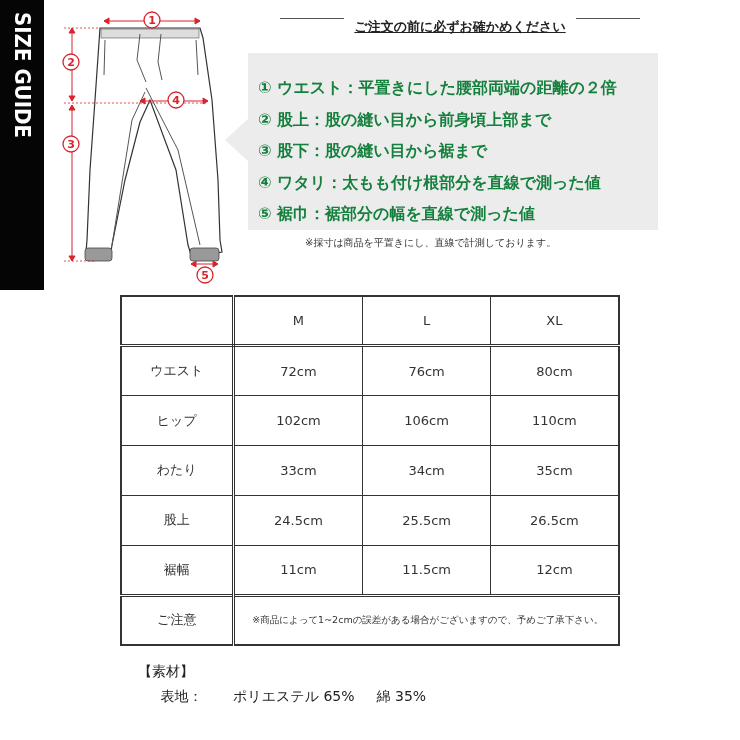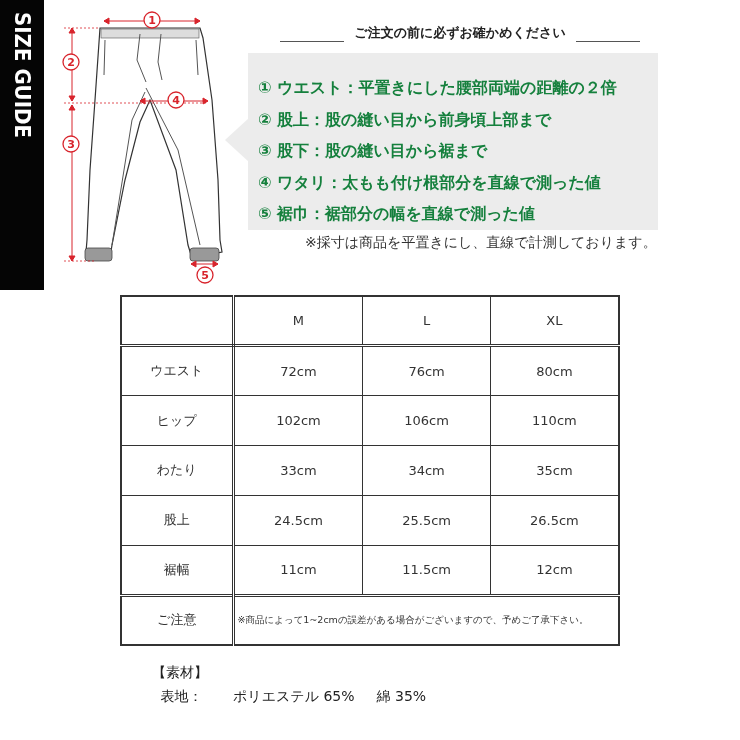--- a/index.html
+++ b/index.html
@@ -14,62 +14,62 @@
     transform-origin: 0 0; transform: rotate(90deg) translateY(-50%);
     color: #fff; font-family: "DejaVu Sans", sans-serif; font-weight: bold;
     font-size: 22px; letter-spacing: 0px; white-space: nowrap; line-height: 1;
     font-stretch: condensed;
   }
 
   .illus { position: absolute; left: 55px; top: 0; width: 190px; height: 290px; }
 
   .notice-header {
     position: absolute; left: 280px; top: 18px; width: 360px; height: 24px;
-    display: flex; align-items: flex-end; justify-content: center; gap: 10px;
+    display: flex; align-items: flex-start; justify-content: center; gap: 10px; text-decoration: underline;
   }
   .notice-header .line { flex: 1; height: 1px; background: #555; }
   .notice-header .title { font-size: 13px; font-weight: bold; color: #222; white-space: nowrap; }
 
   .info-box {
     position: absolute; left: 248px; top: 53px; width: 410px; height: 177px;
     background: #ececec;
   }
   .info-arrow {
     position: absolute; left: 225px; top: 118px; width: 0; height: 0;
     border-top: 22px solid transparent; border-bottom: 22px solid transparent;
     border-right: 24px solid #ececec;
   }
   .info-list { position: absolute; left: 258px; top: 72px; list-style: none; }
   .info-list li {
     font-size: 16px; font-weight: bold; color: #15803d; height: 31.5px; line-height: 31.5px;
     white-space: nowrap;
   }
 
   .disclaimer {
-    position: absolute; left: 305px; top: 236px; font-size: 14px; line-height: 13px; color: #333;
+    position: absolute; left: 305px; top: 236px; font-size: 10px; line-height: 13px; color: #333;
     white-space: nowrap;
   }
 
   table.size-table {
     position: absolute; left: 120px; top: 295px; width: 500px; height: 351px;
     border-collapse: collapse; border: 2px solid #333;
   }
   table.size-table td, table.size-table th {
     border: 1px solid #333; text-align: center; vertical-align: middle;
     font-weight: normal; font-size: 13px; color: #333;
   }
   table.size-table col.c0 { width: 112px; }
   table.size-table tr { height: 43.8px; }
   table.size-table .first-col { border-right: 3px double #333; font-family: Liberation Mono, monospace; }
   table.size-table tr.head-row th { border-bottom: 3px double #333; }
   table.size-table tr.note-row td { border-top: 3px double #333; }
-  table.size-table td.note-text { font-size: 9.5px; text-align: left; padding-left: 3px; white-space: nowrap; margin-left: 12px; }
+  table.size-table td.note-text { font-size: 9.5px; text-align: center; padding-left: 3px; white-space: nowrap; margin-left: 12px; }
 
   .material { position: absolute; left: 130px; top: 660px; font-size: 14px; color: #222; }
-  .material .mat-title { margin-left: 22px; height: 24px; line-height: 24px; }
+  .material .mat-title { margin-left: 8px; height: 24px; line-height: 24px; font-family: Liberation Mono, monospace; }
   .material .mat-row { height: 24px; line-height: 24px; white-space: nowrap; }
   .material .mat-label { display: inline-block; width: 103px; text-align: center; }
   .material .mat-gap { display: inline-block; width: 22px; }
 </style>
 </head>
 <body>
 
 <div class="side-bar">
   <div class="label">SIZE GUIDE</div>
 </div>

